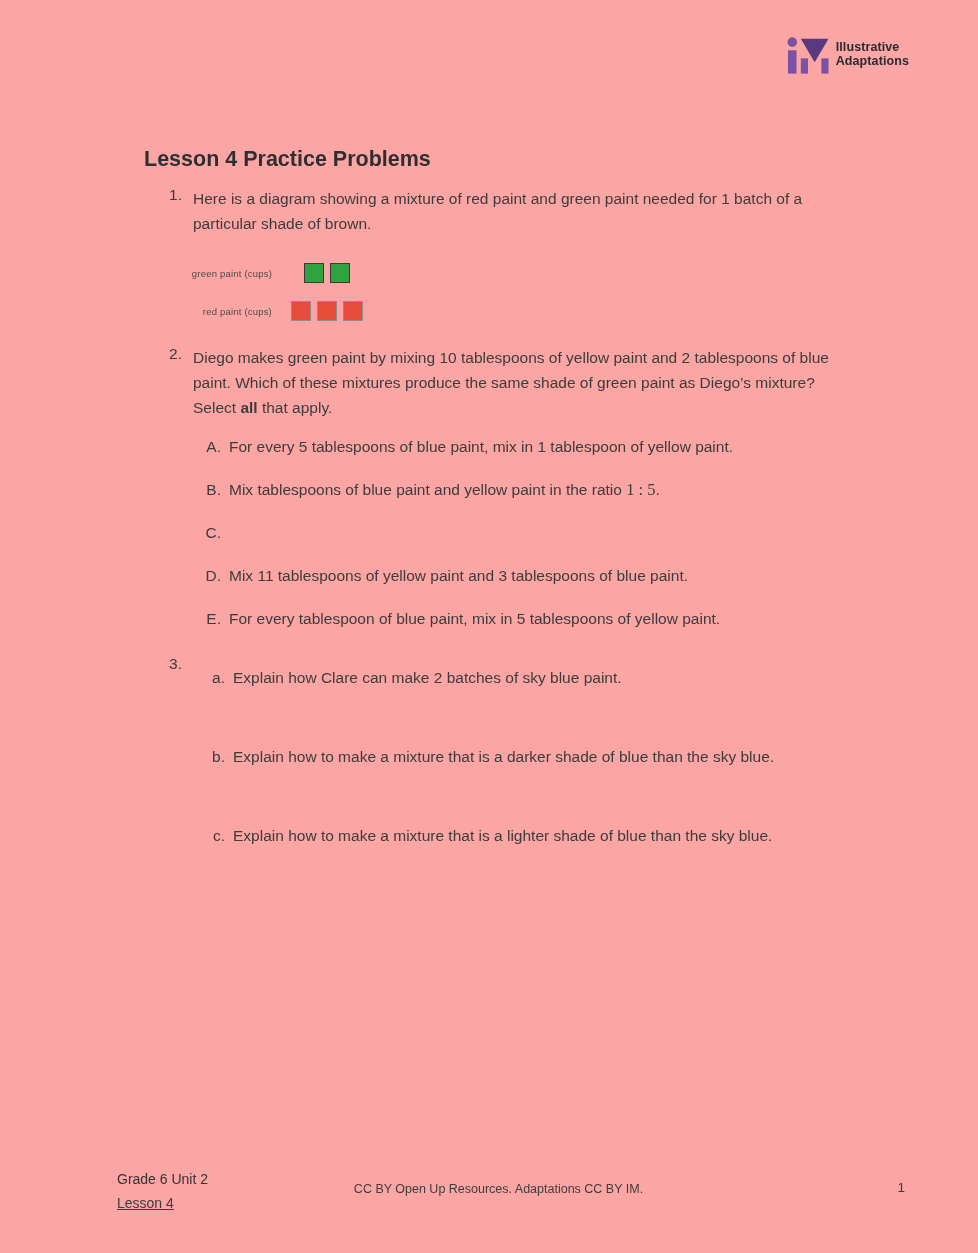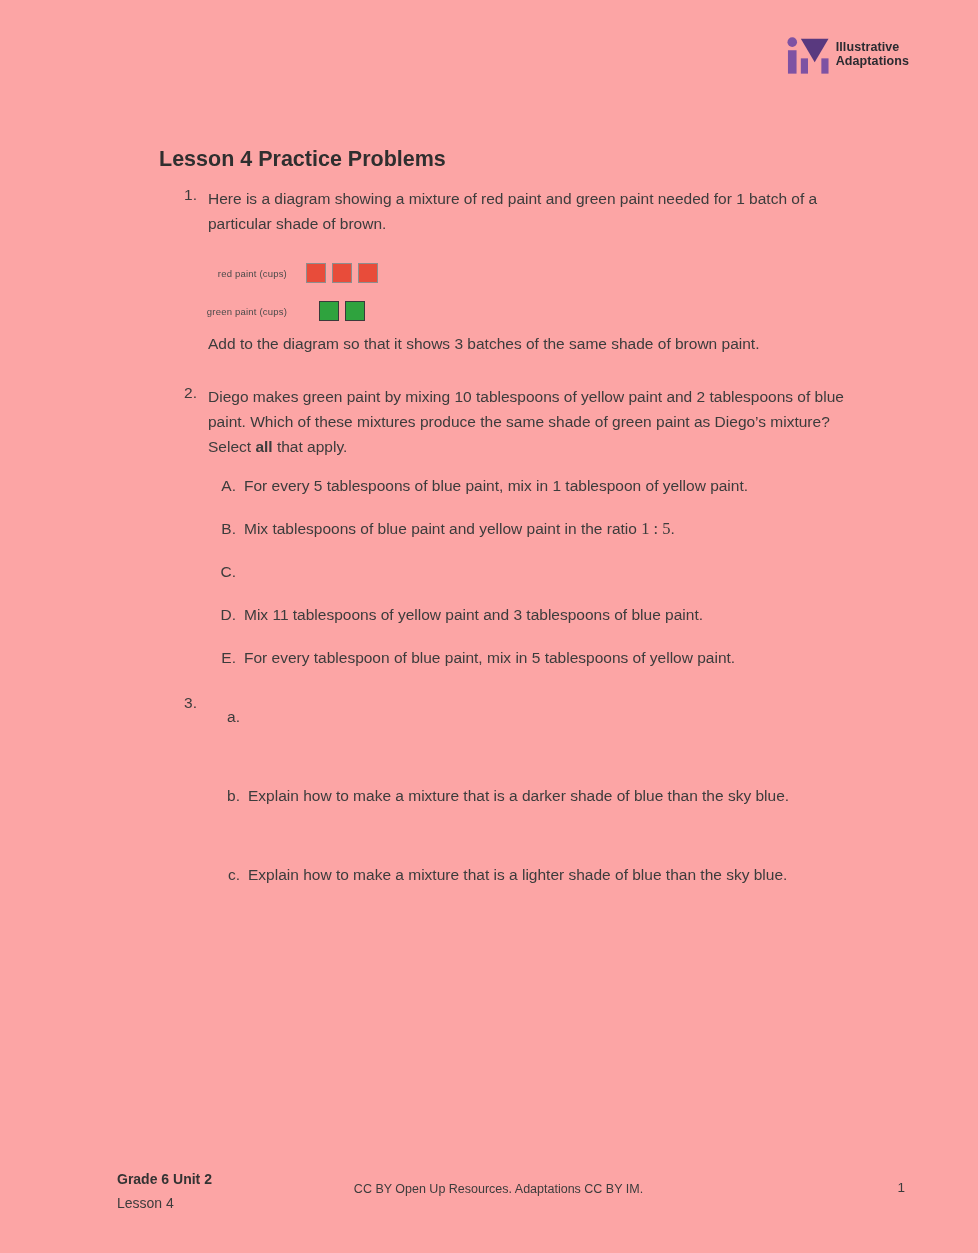--- a/index.html
+++ b/index.html
@@ -33,21 +33,21 @@
     font-size: 12.5px;
     line-height: 13.5px;
     color: #2b2b31;
     padding-top: 4px;
     letter-spacing: 0.1px;
   }
 
   
   .content {
     position: absolute;
-    left: 159px;
+    left: 144px;
     top: 146px;
     width: 722px;
   }
   h1.title {
     margin: 0 0 10px 0;
     font-size: 21.5px;
     line-height: 26px;
     font-weight: 700;
     color: #2f2f2f;
   }
@@ -109,22 +109,22 @@
   .stext { padding-left: 8px; }
 
   
   .footer-left {
     position: absolute;
     left: 117px;
     top: 1167px;
     font-size: 14px;
     line-height: 24px;
   }
-  .footer-left .unit { font-weight: 700; color: #333333; }
-  .footer-left .lesson { font-weight: 400; color: #3c3c3c; }
+  .footer-left .unit { font-weight: 400; color: #333333; }
+  .footer-left .lesson { font-weight: 400; color: #3c3c3c; text-decoration: underline; }
   .footer-center {
     position: absolute;
     left: 0;
     right: 0;
     top: 1182px;
     text-align: center;
     font-size: 12.5px;
     color: #3c3c3c;
   }
   .footer-page {
@@ -158,37 +158,36 @@
 
     <h1 class="title">Lesson 4 Practice Problems</h1>
 
     <div class="problem first">
       <div class="pnum">1.</div>
       <div class="pbody">
         <p>Here is a diagram showing a mixture of red paint and green paint needed for 1 batch of a particular shade of brown.</p>
 
         <div class="diagram" id="diagram">
             <div class="drow">
+              <span class="dlabel">green paint (cups)</span>
+              <span class="dsquares">
+                <span class="dsq" style="background: rgb(47, 163, 62); border-color: rgb(58, 58, 58);"></span>
+                <span class="dsq" style="background: rgb(47, 163, 62); border-color: rgb(58, 58, 58);"></span>
+              </span>
+            </div>
+            <div class="drow">
               <span class="dlabel">red paint (cups)</span>
               <span class="dsquares">
                 <span class="dsq" style="background: rgb(232, 76, 58); border-color: rgb(141, 141, 141);"></span>
                 <span class="dsq" style="background: rgb(232, 76, 58); border-color: rgb(141, 141, 141);"></span>
                 <span class="dsq" style="background: rgb(232, 76, 58); border-color: rgb(141, 141, 141);"></span>
               </span>
             </div>
-            <div class="drow">
-              <span class="dlabel">green paint (cups)</span>
-              <span class="dsquares">
-                <span class="dsq" style="background: rgb(47, 163, 62); border-color: rgb(58, 58, 58);"></span>
-                <span class="dsq" style="background: rgb(47, 163, 62); border-color: rgb(58, 58, 58);"></span>
-              </span>
-            </div>
-          </div>
-
-        <p class="followup">Add to the diagram so that it shows 3 batches of the same shade of brown paint.</p>
+          </div>
+
       </div>
     </div>
 
     <div class="problem">
       <div class="pnum">2.</div>
       <div class="pbody">
         <p><span>Diego makes green paint by mixing 10 tablespoons of yellow paint and 2 tablespoons of blue paint. Which of these mixtures produce the same shade of green paint as Diego’s mixture? Select </span><strong>all</strong><span> that apply.</span></p>
 
         <div class="choices">
           <div class="choice">
@@ -214,20 +213,21 @@
       </div>
     </div>
 
     <div class="problem">
       <div class="pnum">3.</div>
       <div class="pbody">
 
         <div class="subparts">
           <div class="subpart">
             <span class="slet">a.</span>
+            <span class="stext">Explain how Clare can make 2 batches of sky blue paint.</span>
           </div>
           <div class="subpart">
             <span class="slet">b.</span>
             <span class="stext">Explain how to make a mixture that is a darker shade of blue than the sky blue.</span>
           </div>
           <div class="subpart">
             <span class="slet">c.</span>
             <span class="stext">Explain how to make a mixture that is a lighter shade of blue than the sky blue.</span>
           </div>
         </div>

